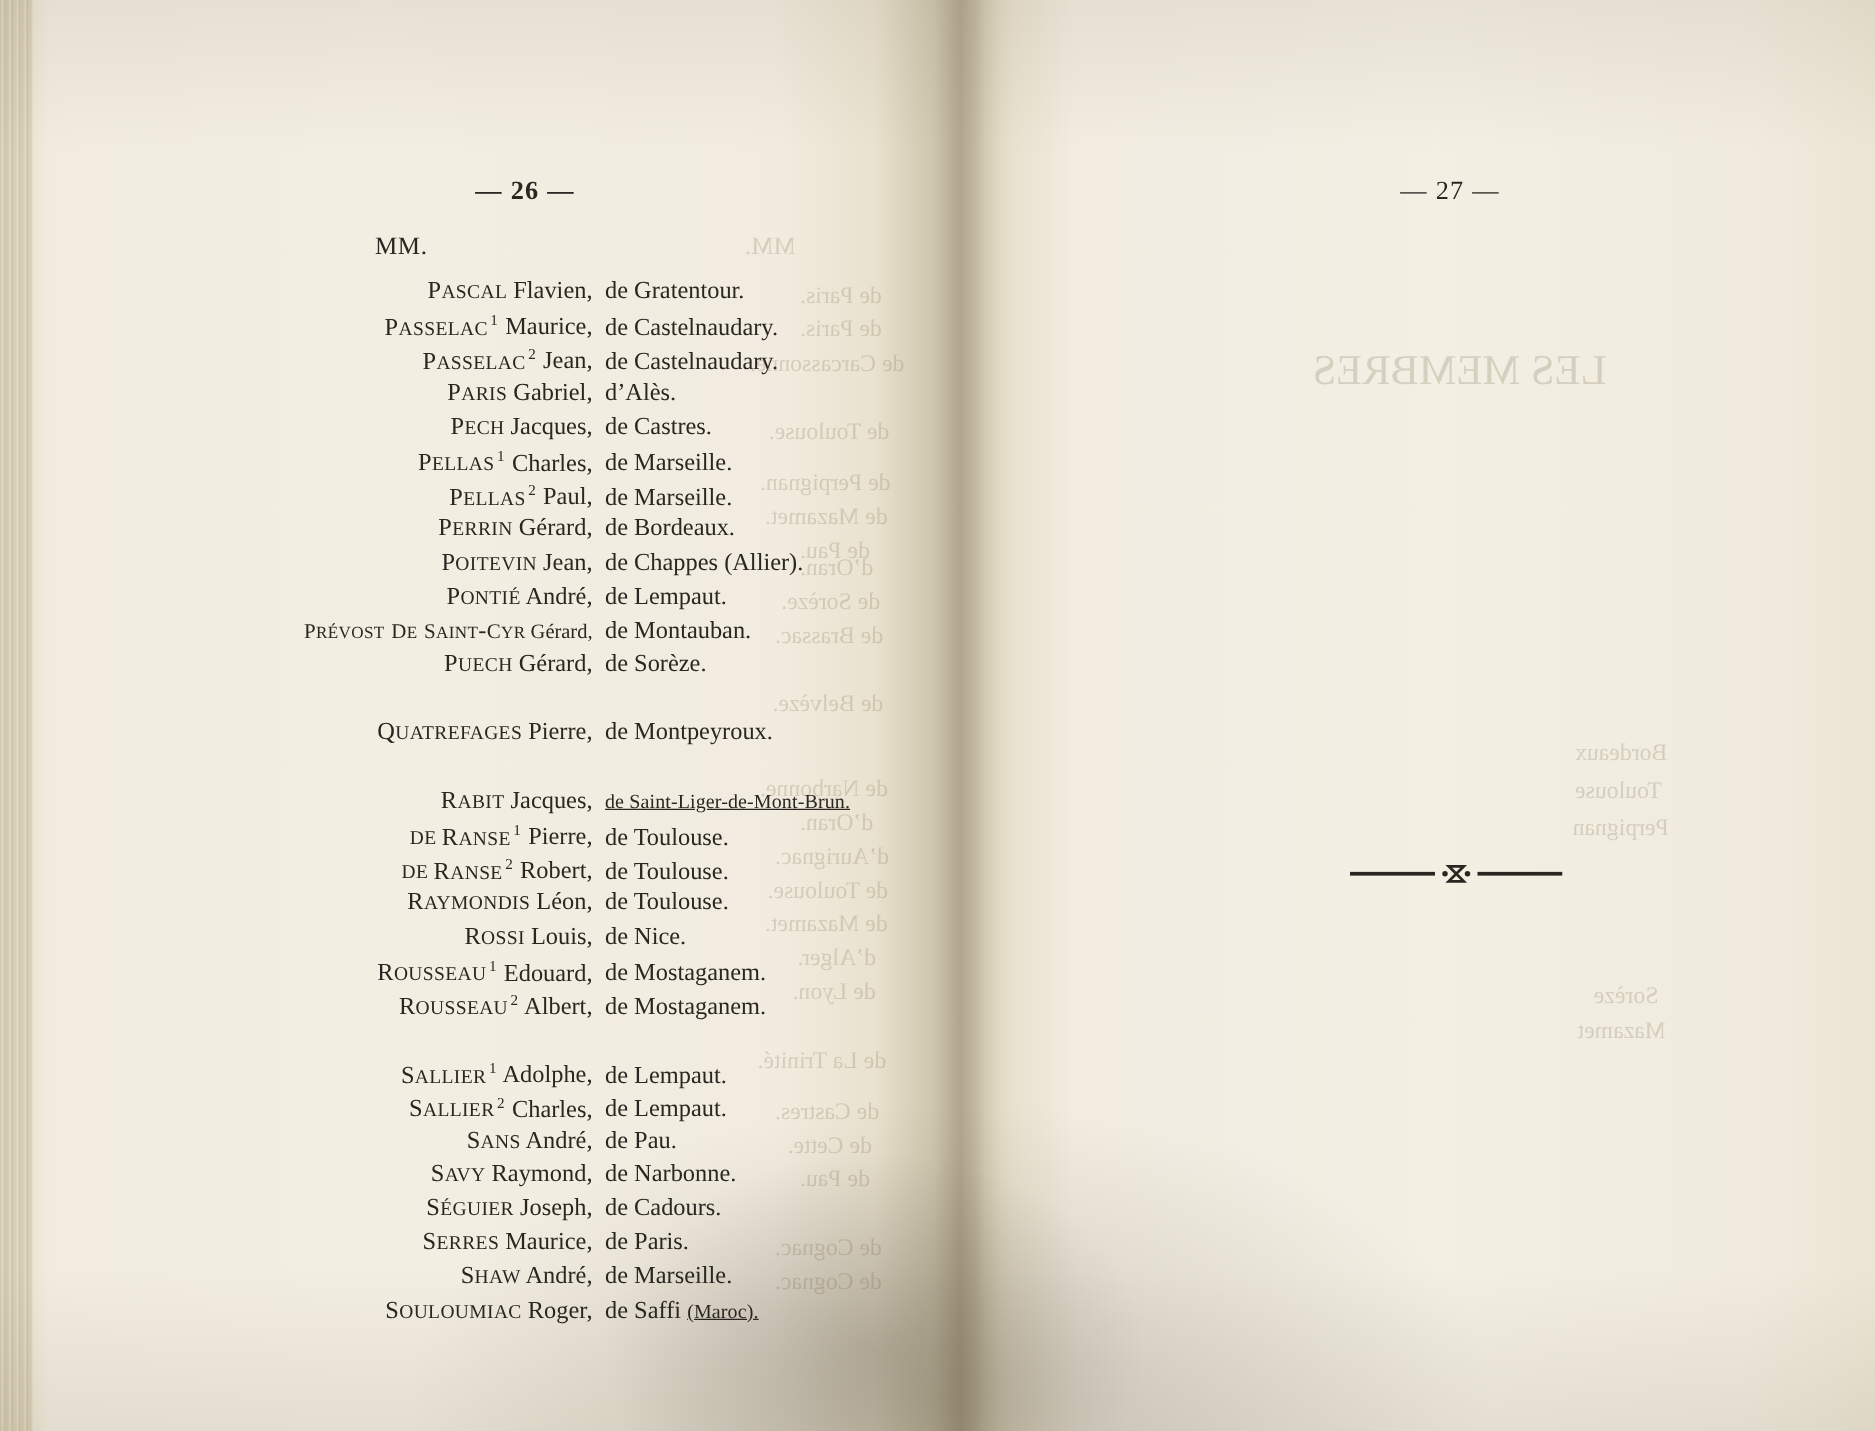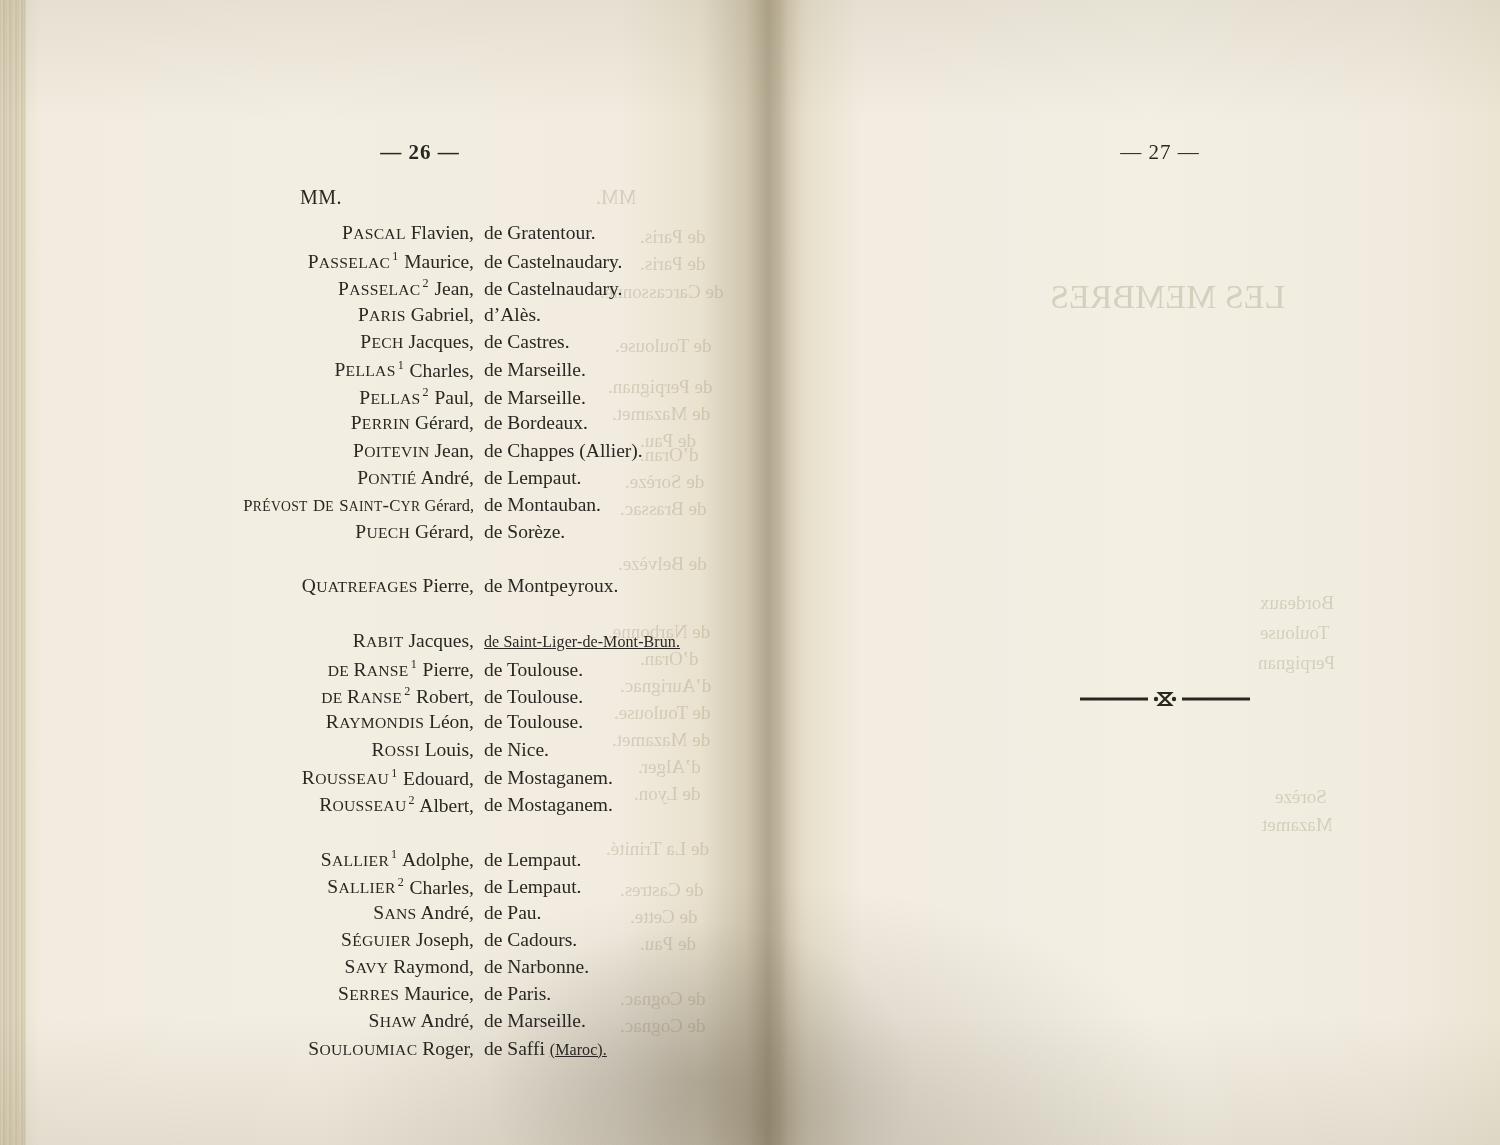--- a/index.html
+++ b/index.html
@@ -283,26 +283,26 @@
         </div>
         <div class="row">
           <span class="name"><span class="scs"><span class="u">S</span><span class="l">ALLIER</span></span><sup>2</sup><span> Charles,</span></span>
           <span class="place">de Lempaut.</span>
         </div>
         <div class="row">
           <span class="name"><span class="scs"><span class="u">S</span><span class="l">ANS</span></span><span> André,</span></span>
           <span class="place">de Pau.</span>
         </div>
         <div class="row">
+          <span class="name"><span class="scs"><span class="u">S</span><span class="l">AVY</span></span><span> Raymond,</span></span>
+          <span class="place">de Narbonne.</span>
+        </div>
+        <div class="row">
           <span class="name"><span class="scs"><span class="u">S</span><span class="l">ÉGUIER</span></span><span> Joseph,</span></span>
           <span class="place">de Cadours.</span>
-        </div>
-        <div class="row">
-          <span class="name"><span class="scs"><span class="u">S</span><span class="l">AVY</span></span><span> Raymond,</span></span>
-          <span class="place">de Narbonne.</span>
         </div>
         <div class="row">
           <span class="name"><span class="scs"><span class="u">S</span><span class="l">ERRES</span></span><span> Maurice,</span></span>
           <span class="place">de Paris.</span>
         </div>
         <div class="row">
           <span class="name"><span class="scs"><span class="u">S</span><span class="l">HAW</span></span><span> André,</span></span>
           <span class="place">de Marseille.</span>
         </div>
         <div class="row">

